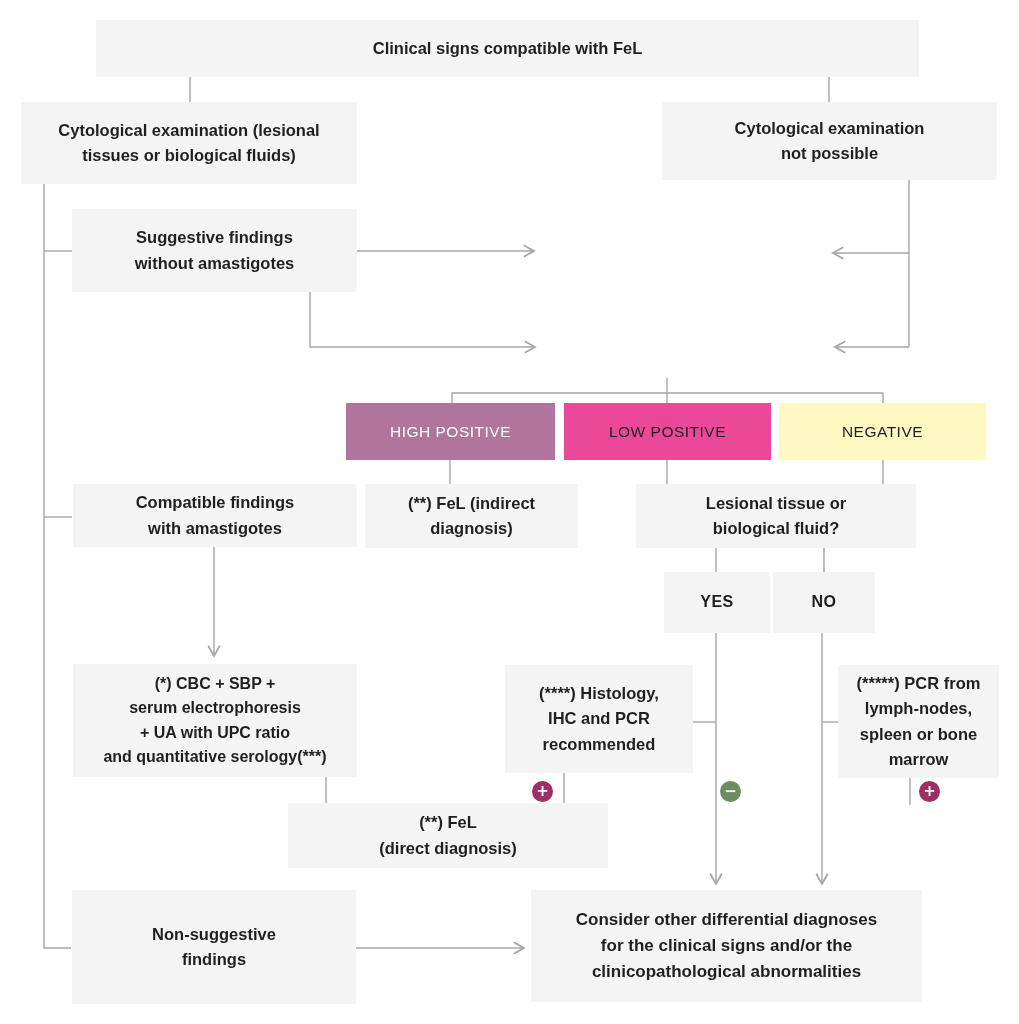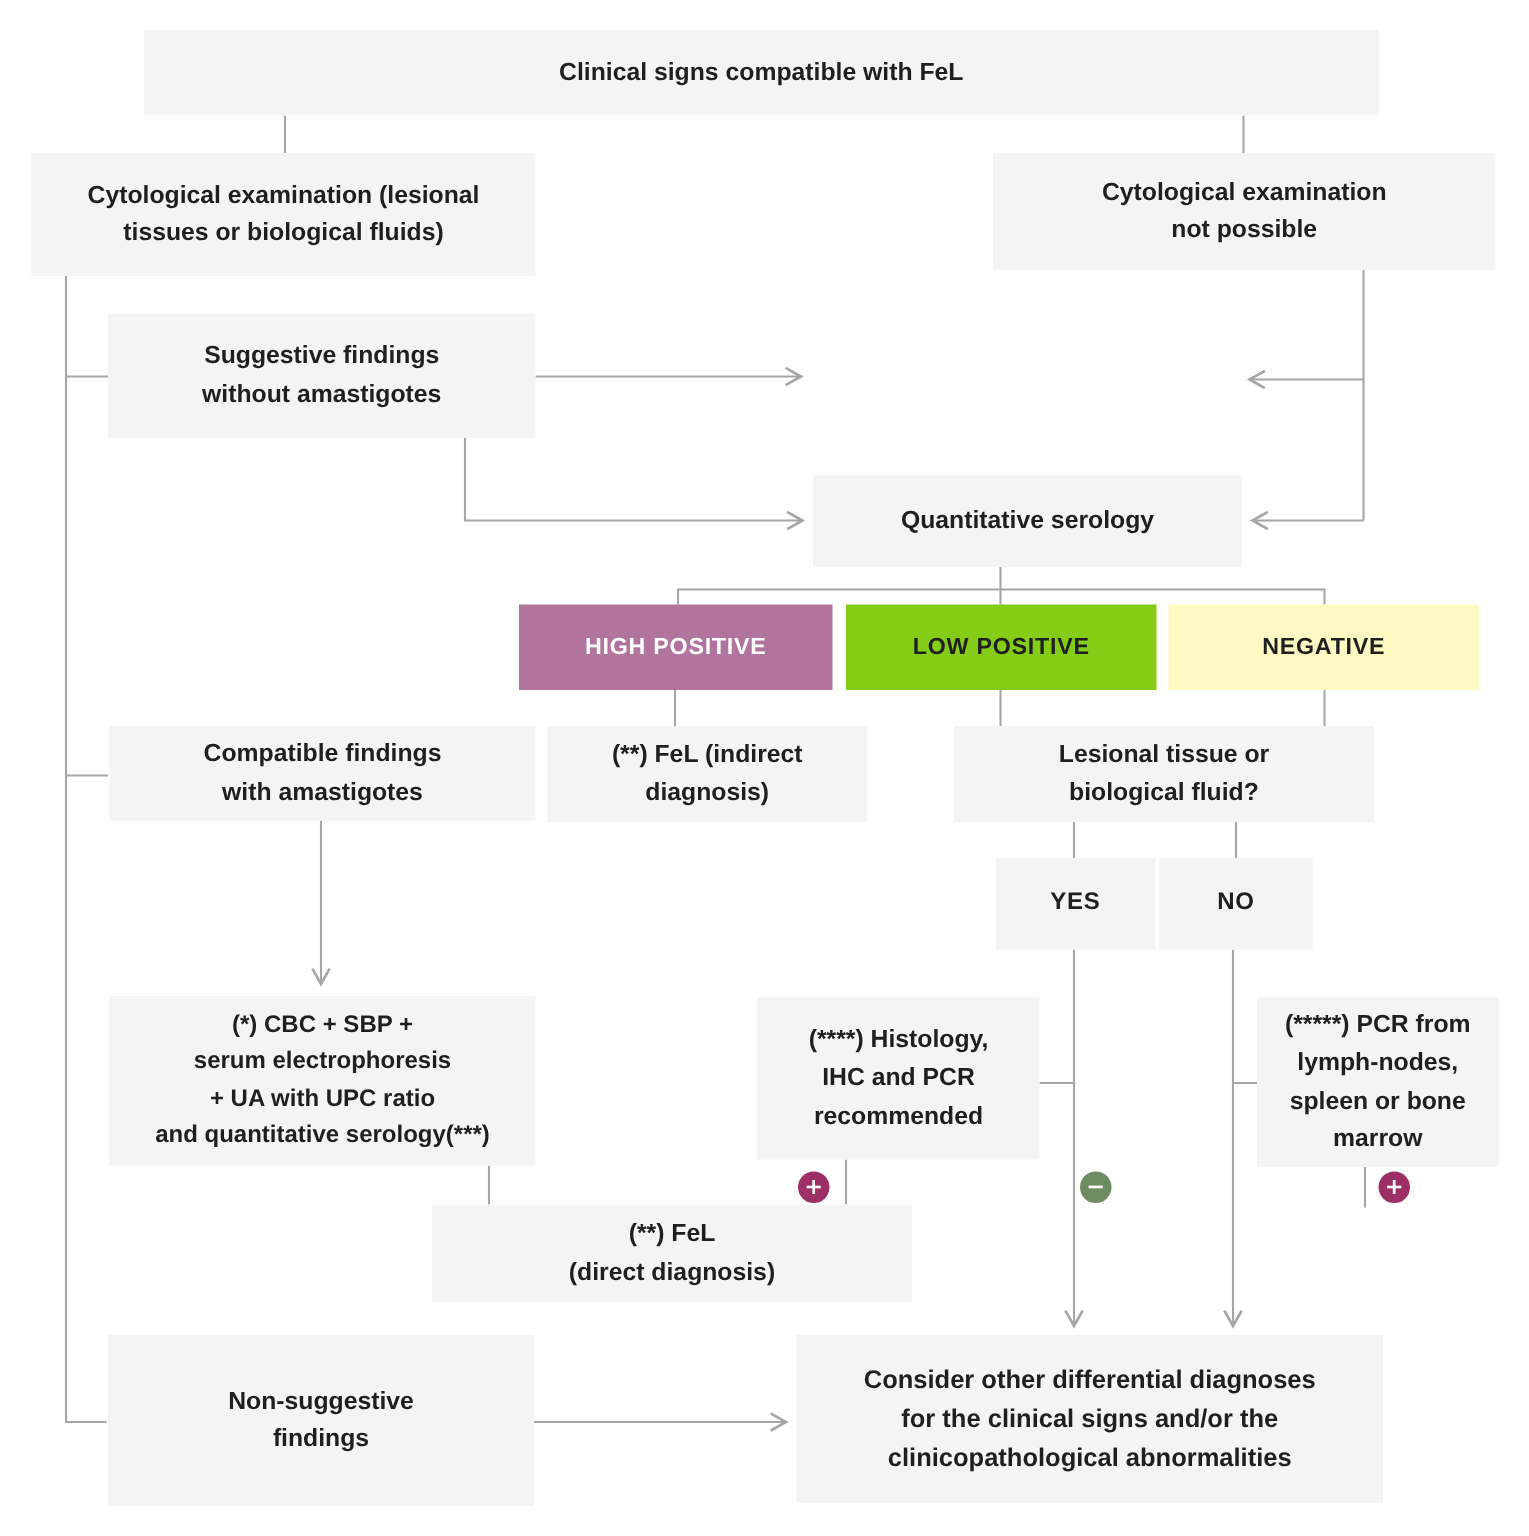--- a/index.html
+++ b/index.html
@@ -13,21 +13,21 @@
   #wires{position:absolute;left:0;top:0;z-index:0;pointer-events:none;}
   .node{
     position:absolute;z-index:1;
     background:#f4f4f4;color:#1f1f1f;
     display:flex;align-items:center;justify-content:center;
     text-align:center;white-space:pre-line;
     font-weight:600;font-size:16.5px;line-height:1.52;
     box-sizing:border-box;padding:4px 8px;
   }
   .badge{
-    font-weight:700;font-size:15.5px;letter-spacing:.5px;
+    font-weight:400;font-size:15.5px;letter-spacing:.5px;
     white-space:nowrap;
   }
   .badge-high{color:#ffffff;}
   .yn{font-weight:700;font-size:16px;letter-spacing:.5px;}
   .consider{font-size:17px;}
   .circle-icon{
     position:absolute;z-index:2;
     width:21px;height:21px;border-radius:50%;
     color:#ffffff;display:flex;align-items:center;justify-content:center;
     font-weight:800;font-size:15px;line-height:1;
@@ -95,25 +95,24 @@
   <div class="node" style="left:21px;top:102px;width:336px;height:82px;">Cytological examination (lesional
 tissues or biological fluids)</div>
 
   <div class="node" style="left:662px;top:102px;width:335px;height:78px;">Cytological examination
 not possible</div>
 
   <div class="node" style="left:72px;top:209px;width:285px;height:83px;">Suggestive findings
 without amastigotes</div>
 
 
-  <div class="node" style="left:542px;top:317px;width:286px;height:61px;">Quantitative serology</div>
 
   <div class="node badge badge-high" style="left: 346px; top: 403px; width: 209px; height: 57px; background-color: rgb(176, 116, 157);">HIGH POSITIVE</div>
 
-  <div class="node badge" style="left: 564px; top: 403px; width: 207px; height: 57px; background-color: #84cc16;">LOW POSITIVE</div>
+  <div class="node badge" style="left: 564px; top: 403px; width: 207px; height: 57px; background-color: #ec4899;">LOW POSITIVE</div>
 
   <div class="node badge" style="left: 779px; top: 403px; width: 207px; height: 57px; background-color: #fef9c3;">NEGATIVE</div>
 
   <div class="node" style="left:73px;top:484px;width:284px;height:63px;">Compatible findings
 with amastigotes</div>
 
   <div class="node" style="left:365px;top:484px;width:213px;height:64px;">(**) FeL (indirect
 diagnosis)</div>
 
   <div class="node" style="left:636px;top:484px;width:280px;height:64px;">Lesional tissue or

